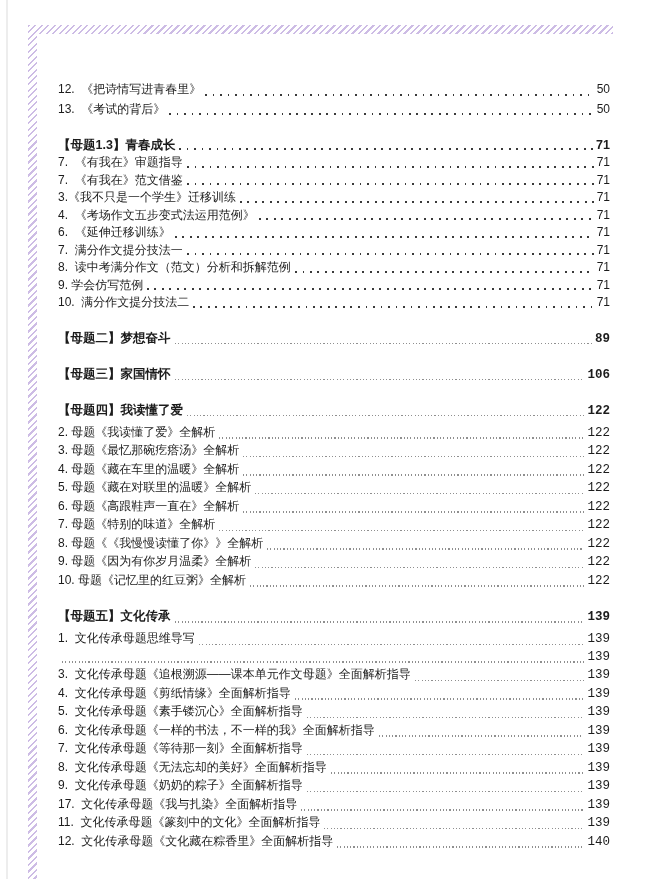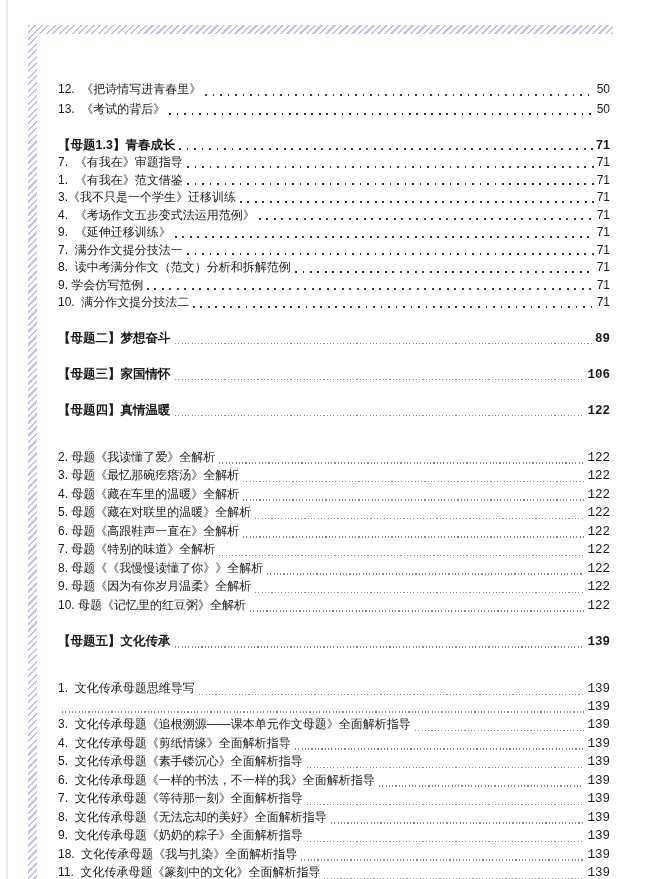--- a/index.html
+++ b/index.html
@@ -23,21 +23,21 @@
   }
   .frame-top{left:28px;top:25px;width:615px;height:9px;}
   .frame-left{left:28px;top:25px;width:9px;height:854px;}
   .frame-right{left:634px;top:25px;width:9px;height:854px;}
 
   .content{
     position:absolute;
     left:58px;top:80px;width:552px;
   }
   .group + .group{margin-top:17px;}
-  .items.gap{margin-top:29px;}
+  .items.gap{margin-top:4px;}
 
   .row{
     display:flex;
     align-items:baseline;
     font-size:12px;
     line-height:17.5px;
   }
   .group-a .row{line-height:19.5px;}
   .row.header{
     font-weight:bold;
@@ -102,36 +102,36 @@
           <span class="leader"></span>
           <span class="page">71</span>
         </div>
         <div class="items">
           <div class="row">
             <span class="label">7.  《有我在》审题指导</span>
             <span class="leader"></span>
             <span class="page">71</span>
           </div>
           <div class="row">
-            <span class="label">1.  《有我在》范文借鉴</span>
+            <span class="label">7.  《有我在》范文借鉴</span>
             <span class="leader"></span>
             <span class="page">71</span>
           </div>
           <div class="row">
             <span class="label">3.《我不只是一个学生》迁移训练</span>
             <span class="leader"></span>
             <span class="page">71</span>
           </div>
           <div class="row">
             <span class="label">4.  《考场作文五步变式法运用范例》</span>
             <span class="leader"></span>
             <span class="page">71</span>
           </div>
           <div class="row">
-            <span class="label">9.  《延伸迁移训练》</span>
+            <span class="label">6.  《延伸迁移训练》</span>
             <span class="leader"></span>
             <span class="page">71</span>
           </div>
           <div class="row">
             <span class="label">7.  满分作文提分技法一</span>
             <span class="leader"></span>
             <span class="page">71</span>
           </div>
           <div class="row">
             <span class="label">8.  读中考满分作文（范文）分析和拆解范例</span>
@@ -159,21 +159,21 @@
       </div>
       <div class="group dense">
         <div class="row header">
           <span class="label">【母题三】家国情怀</span>
           <span class="leader"></span>
           <span class="page">106</span>
         </div>
       </div>
       <div class="group dense">
         <div class="row header">
-          <span class="label">【母题四】真情温暖</span>
+          <span class="label">【母题四】我读懂了爱</span>
           <span class="leader"></span>
           <span class="page">122</span>
         </div>
         <div class="items gap">
           <div class="row">
             <span class="label">2. 母题《我读懂了爱》全解析</span>
             <span class="leader"></span>
             <span class="page">122</span>
           </div>
           <div class="row">
@@ -263,21 +263,21 @@
             <span class="label">8.  文化传承母题《无法忘却的美好》全面解析指导</span>
             <span class="leader"></span>
             <span class="page">139</span>
           </div>
           <div class="row">
             <span class="label">9.  文化传承母题《奶奶的粽子》全面解析指导</span>
             <span class="leader"></span>
             <span class="page">139</span>
           </div>
           <div class="row">
-            <span class="label">18.  文化传承母题《我与扎染》全面解析指导</span>
+            <span class="label">17.  文化传承母题《我与扎染》全面解析指导</span>
             <span class="leader"></span>
             <span class="page">139</span>
           </div>
           <div class="row">
             <span class="label">11.  文化传承母题《篆刻中的文化》全面解析指导</span>
             <span class="leader"></span>
             <span class="page">139</span>
           </div>
           <div class="row">
             <span class="label">12.  文化传承母题《文化藏在粽香里》全面解析指导</span>

